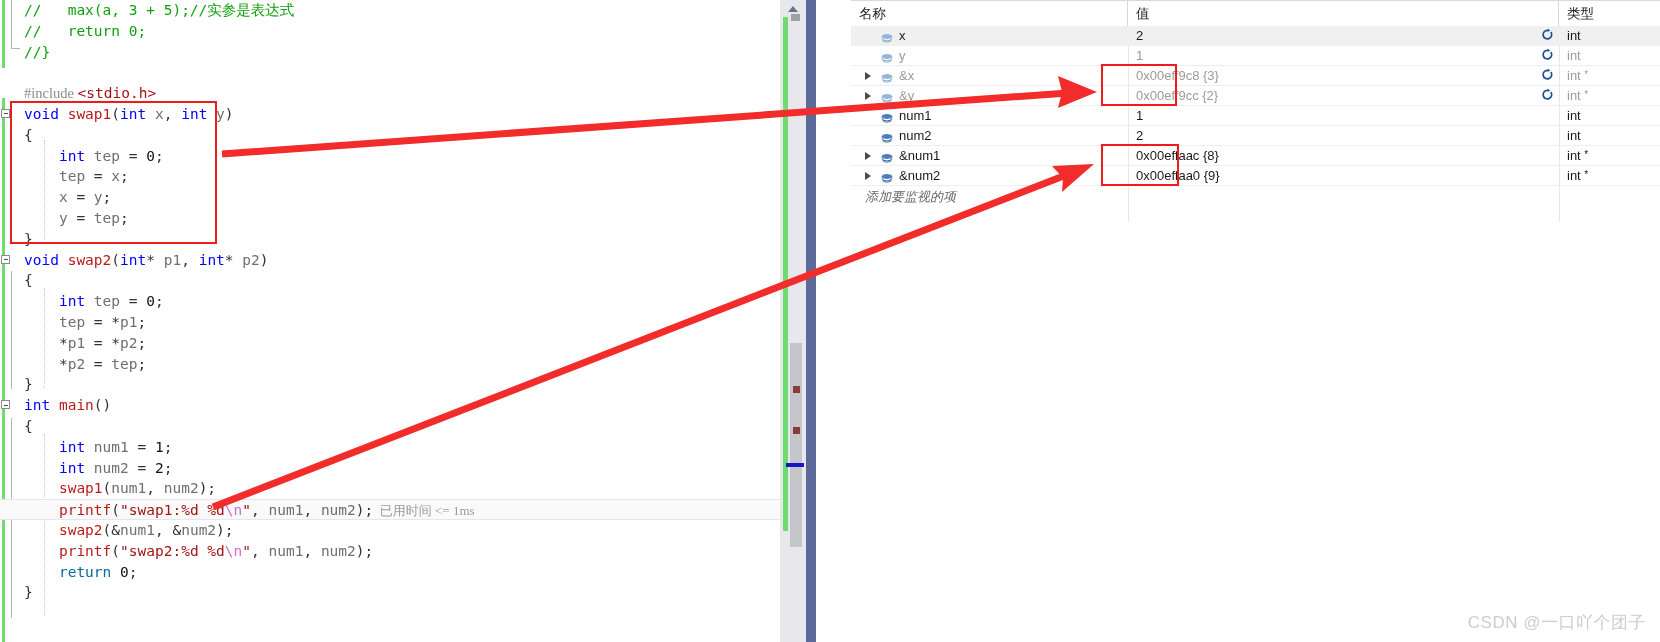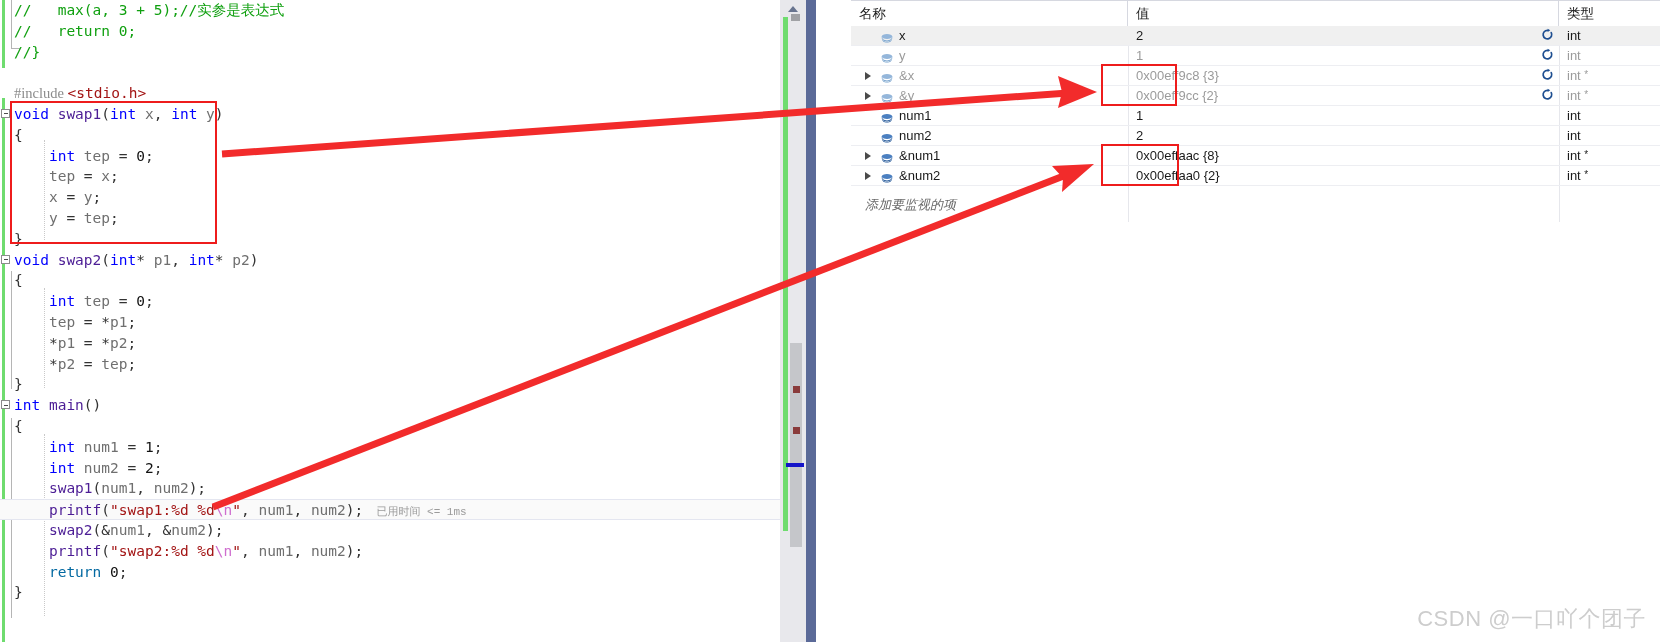--- a/index.html
+++ b/index.html
@@ -46,21 +46,21 @@
     left: 0; top: 0;
     width: 780px;
     font-family: "DejaVu Sans Mono", monospace;
     font-size: 14.5px;
     line-height: 20.8px;
     white-space: pre;
   }
   .ln {
     position: relative;
     height: 20.8px;
-    padding-left: 14px;
+    padding-left: 24px;
   }
   .ln.hl {
     background: #fafafa;
     border-top: 1px solid #e4e6f0;
     border-bottom: 1px solid #e4e6f0;
   }
 
   
   .fold {
     position: absolute;
@@ -93,31 +93,31 @@
     height: 0;
     border-top: 1px solid #b5b5b5;
   }
 
   
   .c-com  { color: #10a010; }         
   .c-key  { color: #0000ff; }         
   .c-pre  { color: #8b8b8b; font-family: Liberation Serif, serif; }         
   .c-str  { color: #a31515; }         
   .c-esc  { color: #cf6ecf; }         
-  .c-fn   { color: #4c1d95; }         
+  .c-fn   { color: #b91c1c; }         
   .c-id   { color: #6f6f6f; }         
   .c-num  { color: #111111; }
   .c-pun  { color: #333333; }
   .c-ctl  { color: #0369a1; }         
   .c-hdr  { color: #a31515; }
 
   .elapsed {
     color: #9b9b9b;
-    font-family: Liberation Mono, monospace;
-    font-size: 11px;
+    font-family: Liberation Serif, serif;
+    font-size: 13px;
   }
 
   
   .code-box {
     position: absolute;
     border: 2px solid #ee1c1c;
     pointer-events: none;
   }
   .box-swap1 { left: 10px; top: 101px; width: 207px; height: 143px; }
 
@@ -261,21 +261,21 @@
   }
   .dim { color: #9b9b9b; }
   .ptr-star { font-size: 10px; vertical-align: 2px; }
 
   .watch-add {
     position: relative;
     height: 20px;
   }
   .watch-add .ph {
     position: absolute;
-    left: 14px; top: 10px;
+    left: 14px; top: 2px;
     font-style: italic;
     color: #6b6b6b;
     font-size: 13px;
   }
 
   
   .wcol-sep {
     position: absolute;
     top: 26px;
     width: 1px;
@@ -300,21 +300,21 @@
     left: 0; top: 0;
     width: 1660px; height: 642px;
     pointer-events: none;
   }
 
   
   .watermark {
     position: absolute;
     right: 14px; bottom: 8px;
     color: #cdcdcd;
-    font-size: 22px;
+    font-size: 17px;
     letter-spacing: 0.5px;
   }
 </style>
 </head>
 <body>
 
 <div id="app">
 
   <div class="editor">
     <div class="gutter-rail">
@@ -452,21 +452,21 @@
           <span class="w-type">int <span class="ptr-star">*</span></span>
         </div>
         <div class="wrow">
           <span class="w-expander"></span>
           <span class="w-cube"><svg viewBox="0 0 16 13" width="12" height="10">
               <ellipse cx="8" cy="4.5" rx="7" ry="3.4" fill="#4b7fc0"></ellipse>
               <path d="M1 4.5 C1 9 4 11.5 8 11.5 C12 11.5 15 9 15 4.5 L15 6 C15 10.2 12 12.6 8 12.6 C4 12.6 1 10.2 1 6 Z" fill="#2c5f9e"></path>
               <path d="M1 4.8 C1 8.6 4 11 8 11 C12 11 15 8.6 15 4.8 L15 3.5 C15 7.3 12 9.7 8 9.7 C4 9.7 1 7.3 1 3.5 Z" fill="#2c5f9e"></path>
             </svg></span>
           <span class="w-name">&amp;num2</span>
-          <span class="w-value">0x00effaa0 {2}</span>
+          <span class="w-value">0x00effaa0 {9}</span>
           <span class="w-type">int <span class="ptr-star">*</span></span>
         </div>
         <div class="watch-add">
           <span class="ph">添加要监视的项</span>
         </div>
       </div>
   </div>
 
   <div class="w-box w-box-1"></div>
   <div class="w-box w-box-2"></div>

